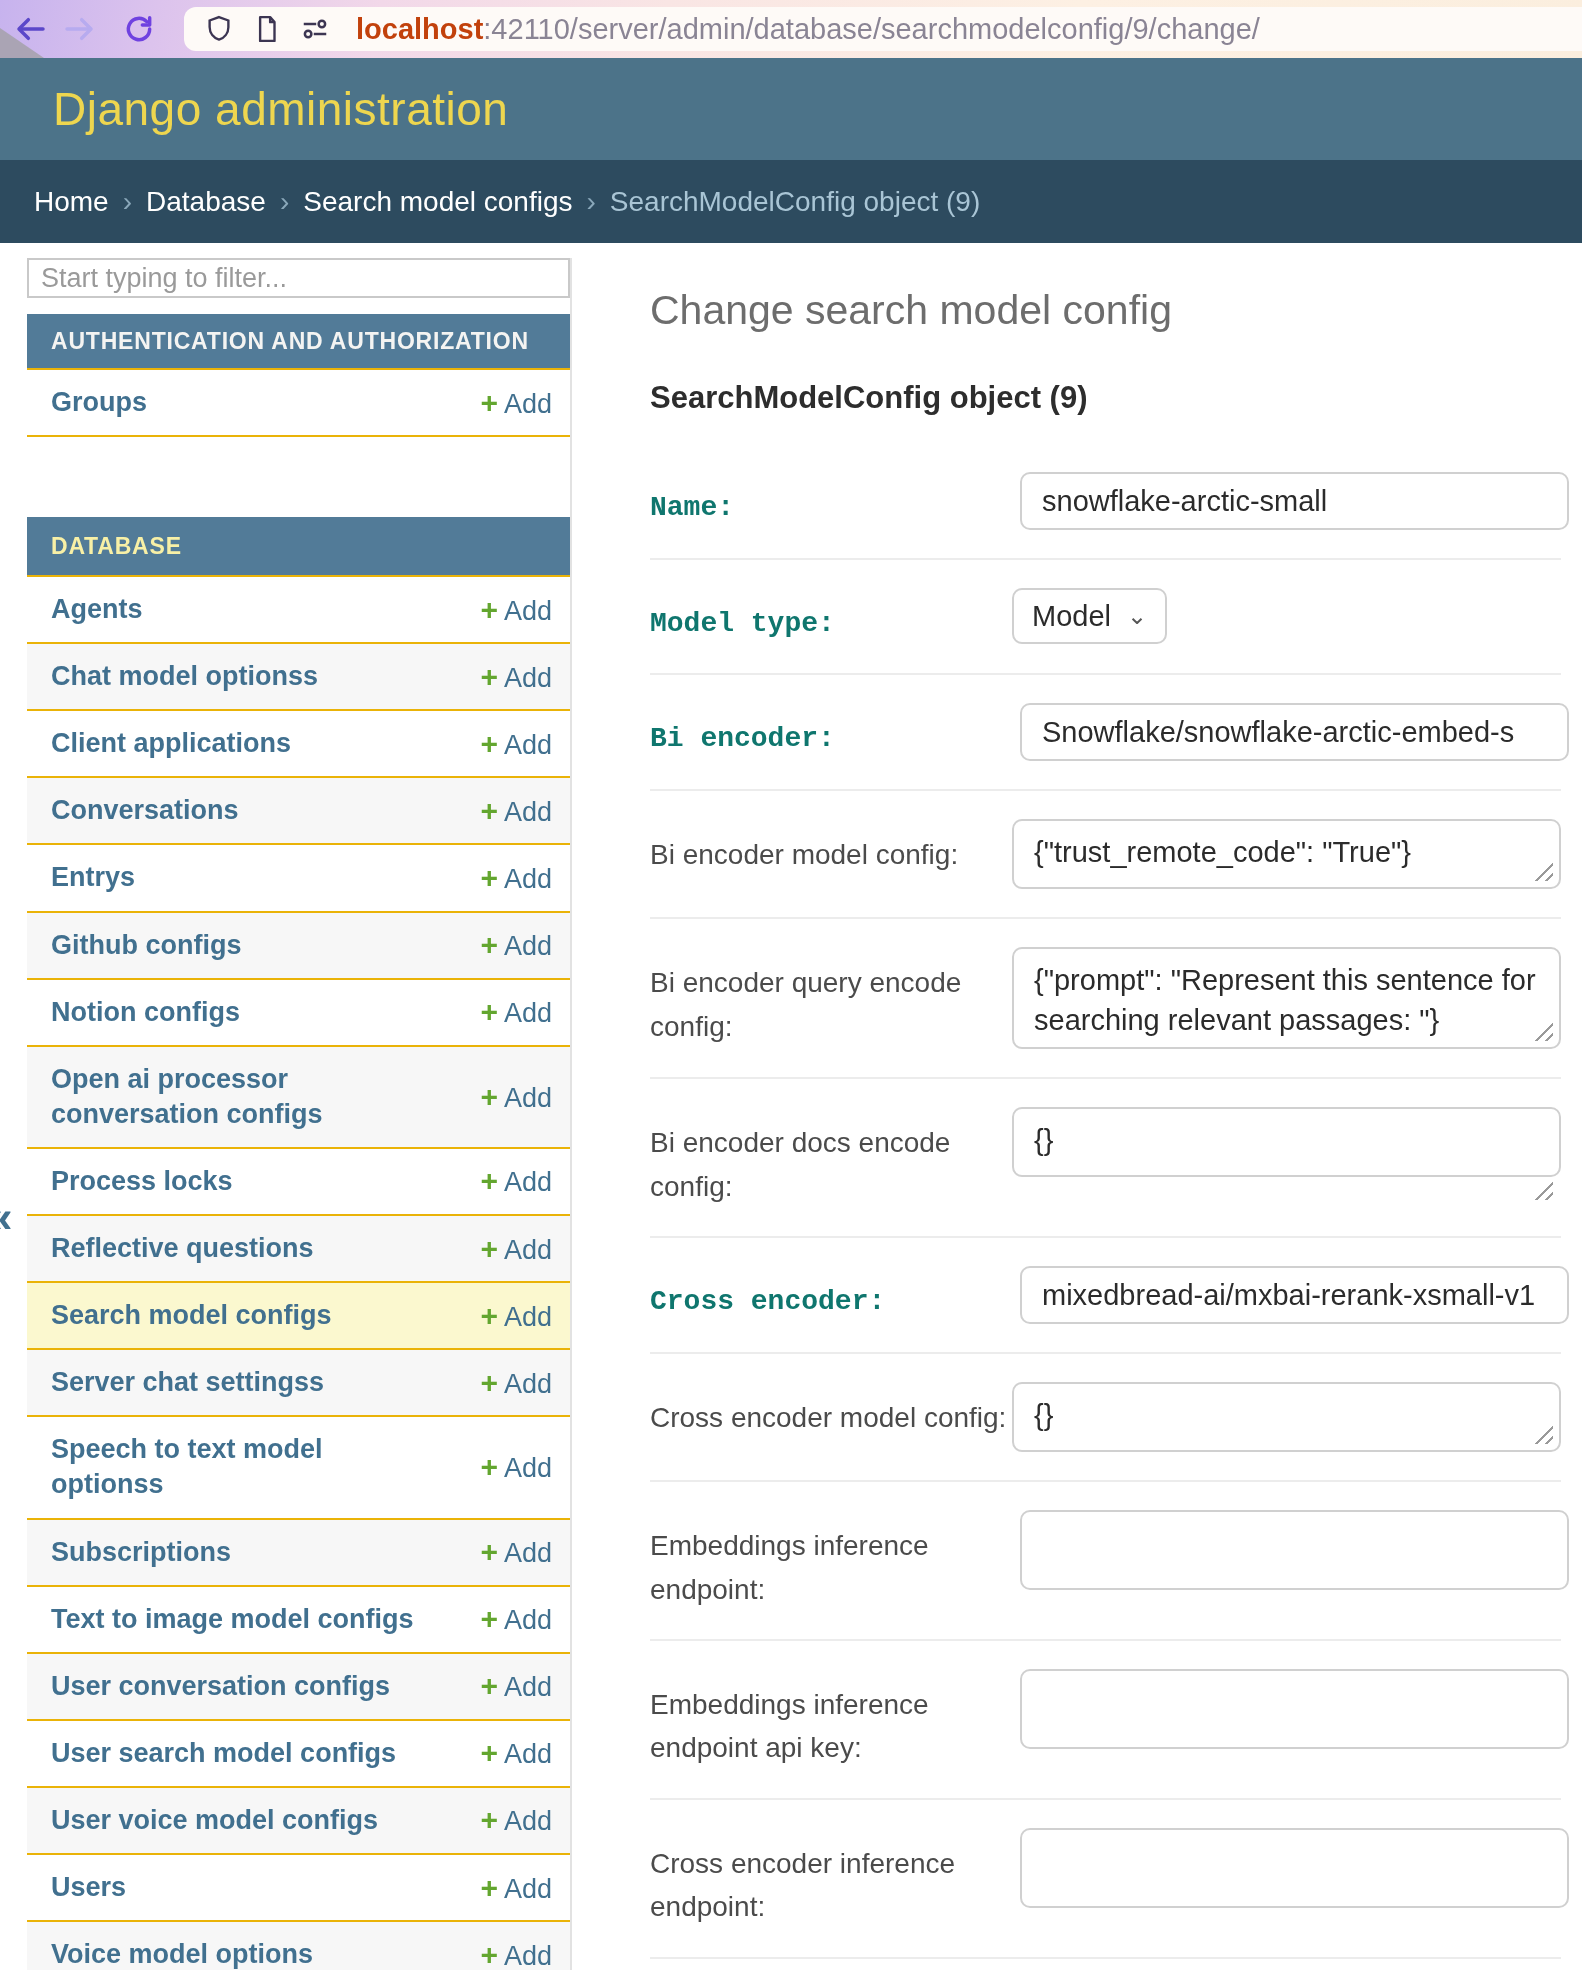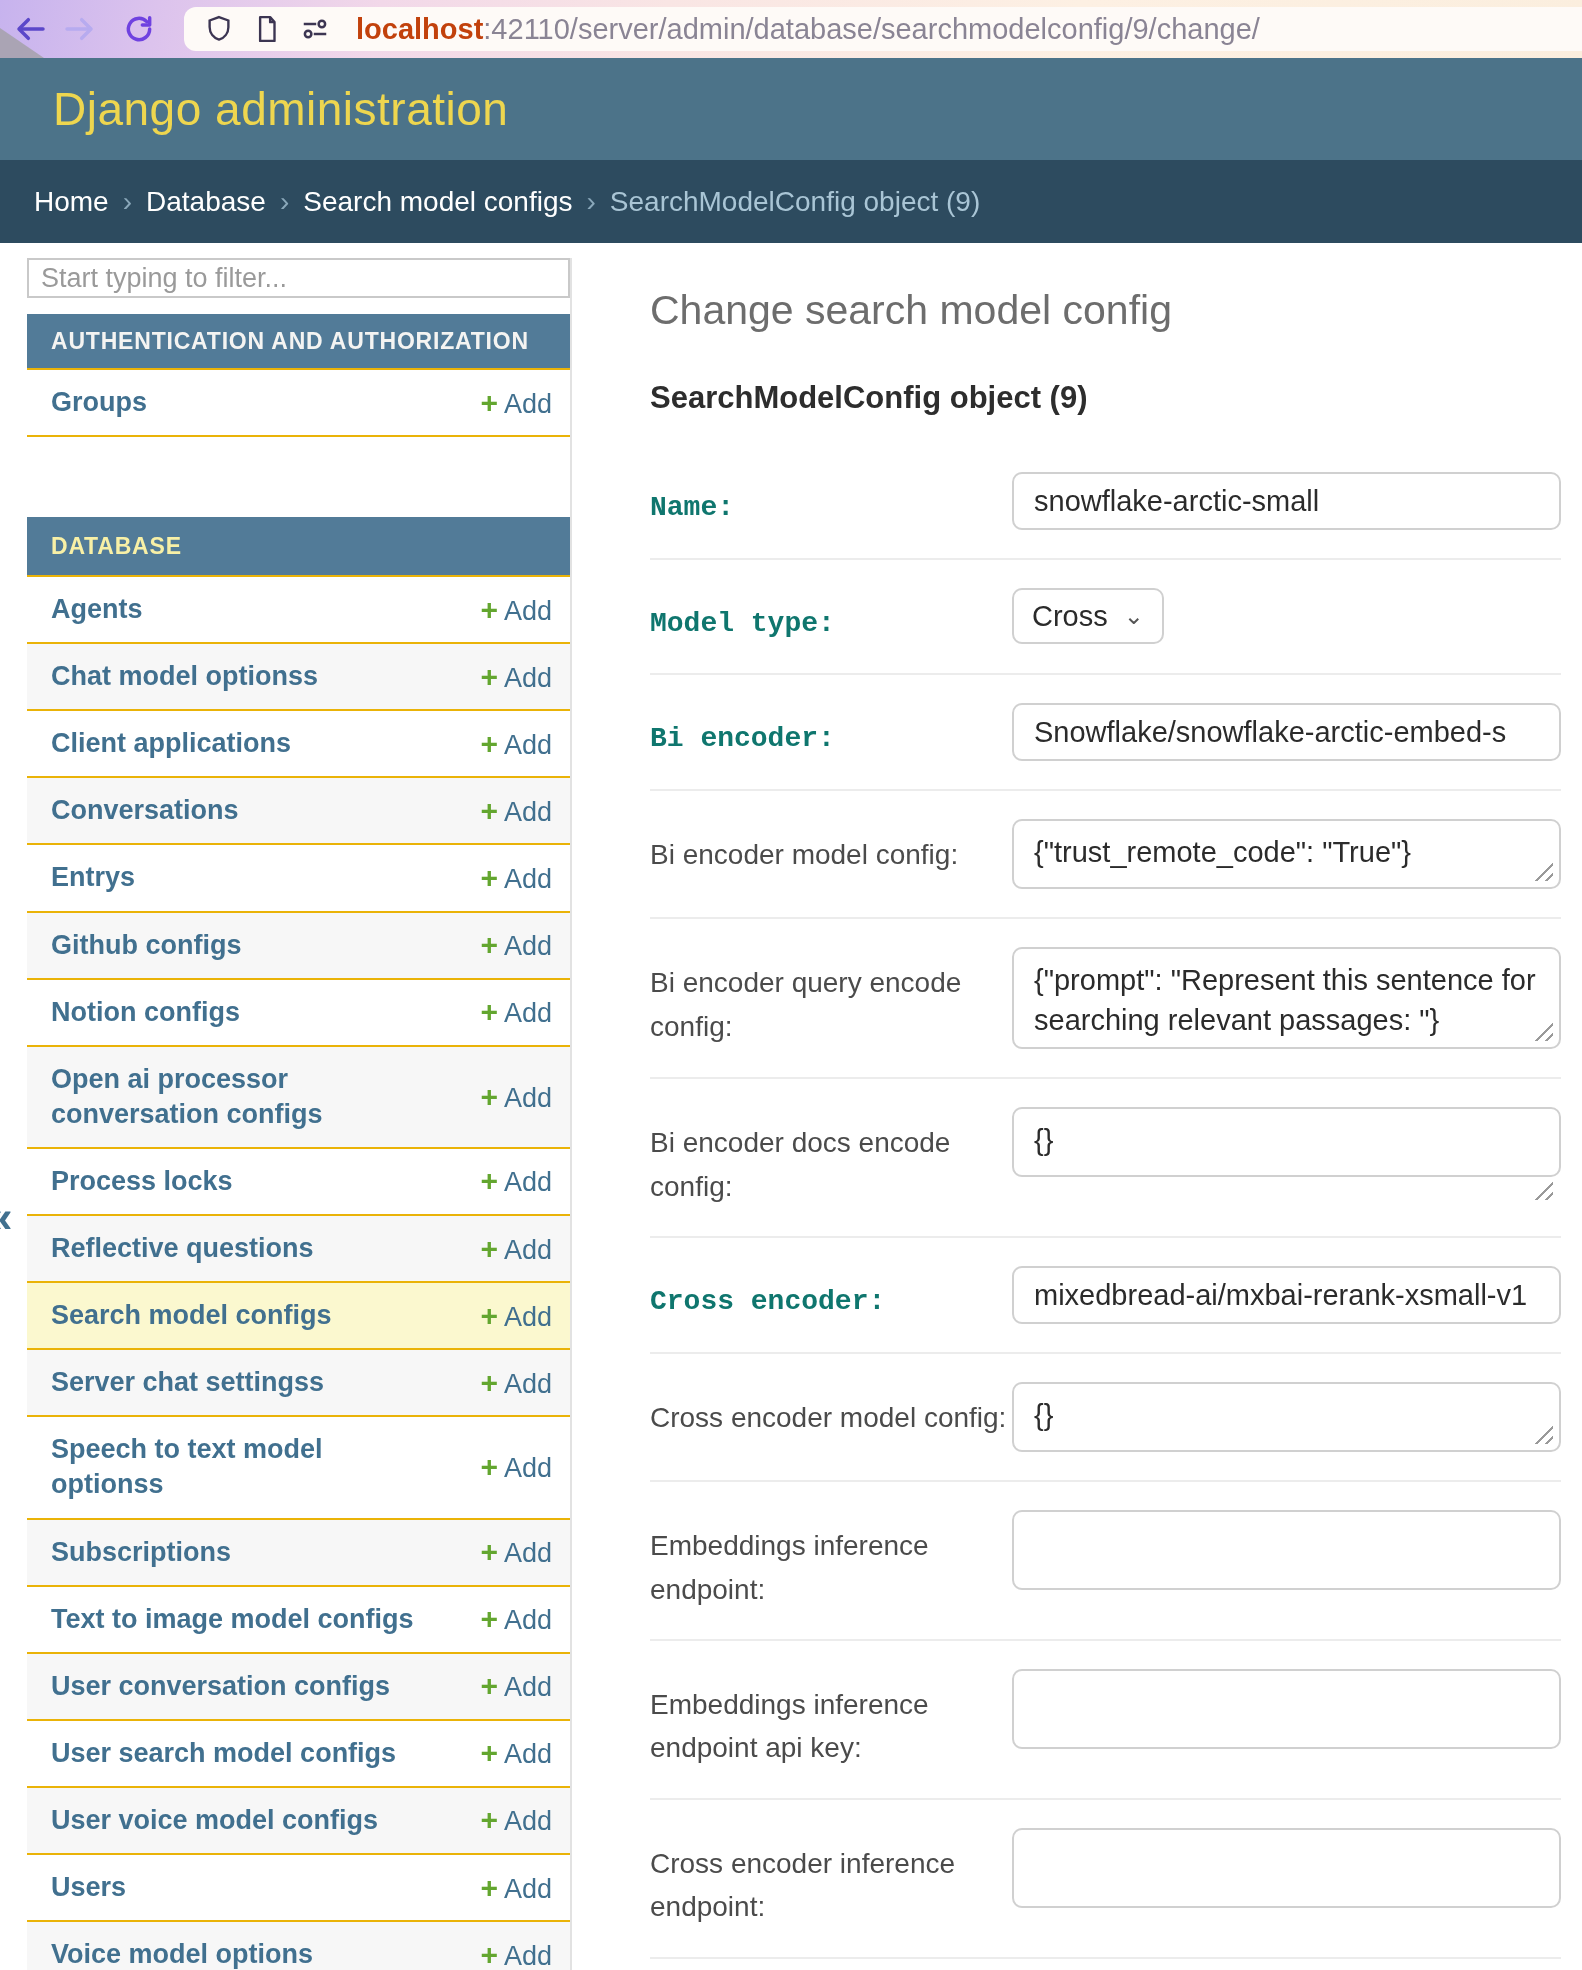--- a/index.html
+++ b/index.html
@@ -60,21 +60,21 @@
   .page-title { font-size:41px; font-weight:400; color:#6d6d6d; }
   .object-title { font-size:31px; font-weight:700; color:#2d2d2d; margin-top:46px; }
   .mform { margin-top:28px; }
   .frow { display:flex; padding:28px 0; border-top:2px solid #ececec; }
   .frow:first-child { border-top:none; }
   .frow:last-child { border-bottom:2px solid #ececec; }
   .flabel { width:362px; flex:none; font-size:28px; color:#4b4b4b; line-height:1.55; padding-top:14px; }
   .flabel.req { font-weight:700; color:#0f766e;font-family:Liberation Mono, monospace; }
   .ffield { flex:1; position:relative; }
   .txt-input { width:100%; height:58px; border:2px solid #d0d0d0; border-radius:10px;
-    font-size:29px; color:#2b2b2b; padding:0 20px; font-family:"Liberation Sans",sans-serif; background:#fff; }
+    font-size:29px; color:#2b2b2b; padding:0 20px; font-family:"Liberation Sans",sans-serif; background:#fff;margin-left:8px; }
   .txt-area { width:100%; border:2px solid #d0d0d0; border-radius:10px; resize:none;
     font-size:29px; color:#2b2b2b; padding:12px 20px; font-family:"Liberation Sans",sans-serif;
     line-height:1.35; background:#fff; display:block; overflow:hidden; }
   .txt-area.h1l { height:70px; }
   .txt-area.h2l { height:102px; }
   .empty-box { width:100%; height:80px; border:2px solid #d0d0d0; border-radius:10px; background:#fff; }
   .resize-handle { position:absolute; right:8px; bottom:8px; width:24px; height:24px;
     background:repeating-linear-gradient(135deg,#9a9a9a 0 2px,transparent 2px 7px);
     clip-path:polygon(100% 0,100% 100%,0 100%); }
   .select-box { display:inline-flex; align-items:center; height:56px; border:2px solid #d0d0d0;
@@ -257,21 +257,21 @@
           <div class="flabel req">Name:</div>
           <div class="ffield">
             <input class="txt-input" value="snowflake-arctic-small" style="">
           </div>
         </div>
 
         <div class="frow">
           <div class="flabel req">Model type:</div>
           <div class="ffield">
             <div class="select-box">
-              <span>Cross</span>
+              <span>Model</span>
               <span class="chev">⌄</span>
             </div>
           </div>
         </div>
 
         <div class="frow">
           <div class="flabel req">Bi encoder:</div>
           <div class="ffield">
             <input class="txt-input" value="Snowflake/snowflake-arctic-embed-s" style="">
           </div>

